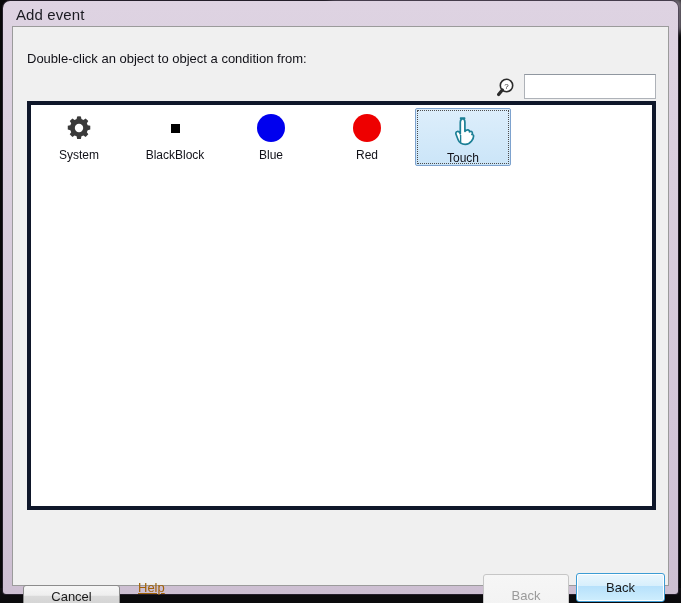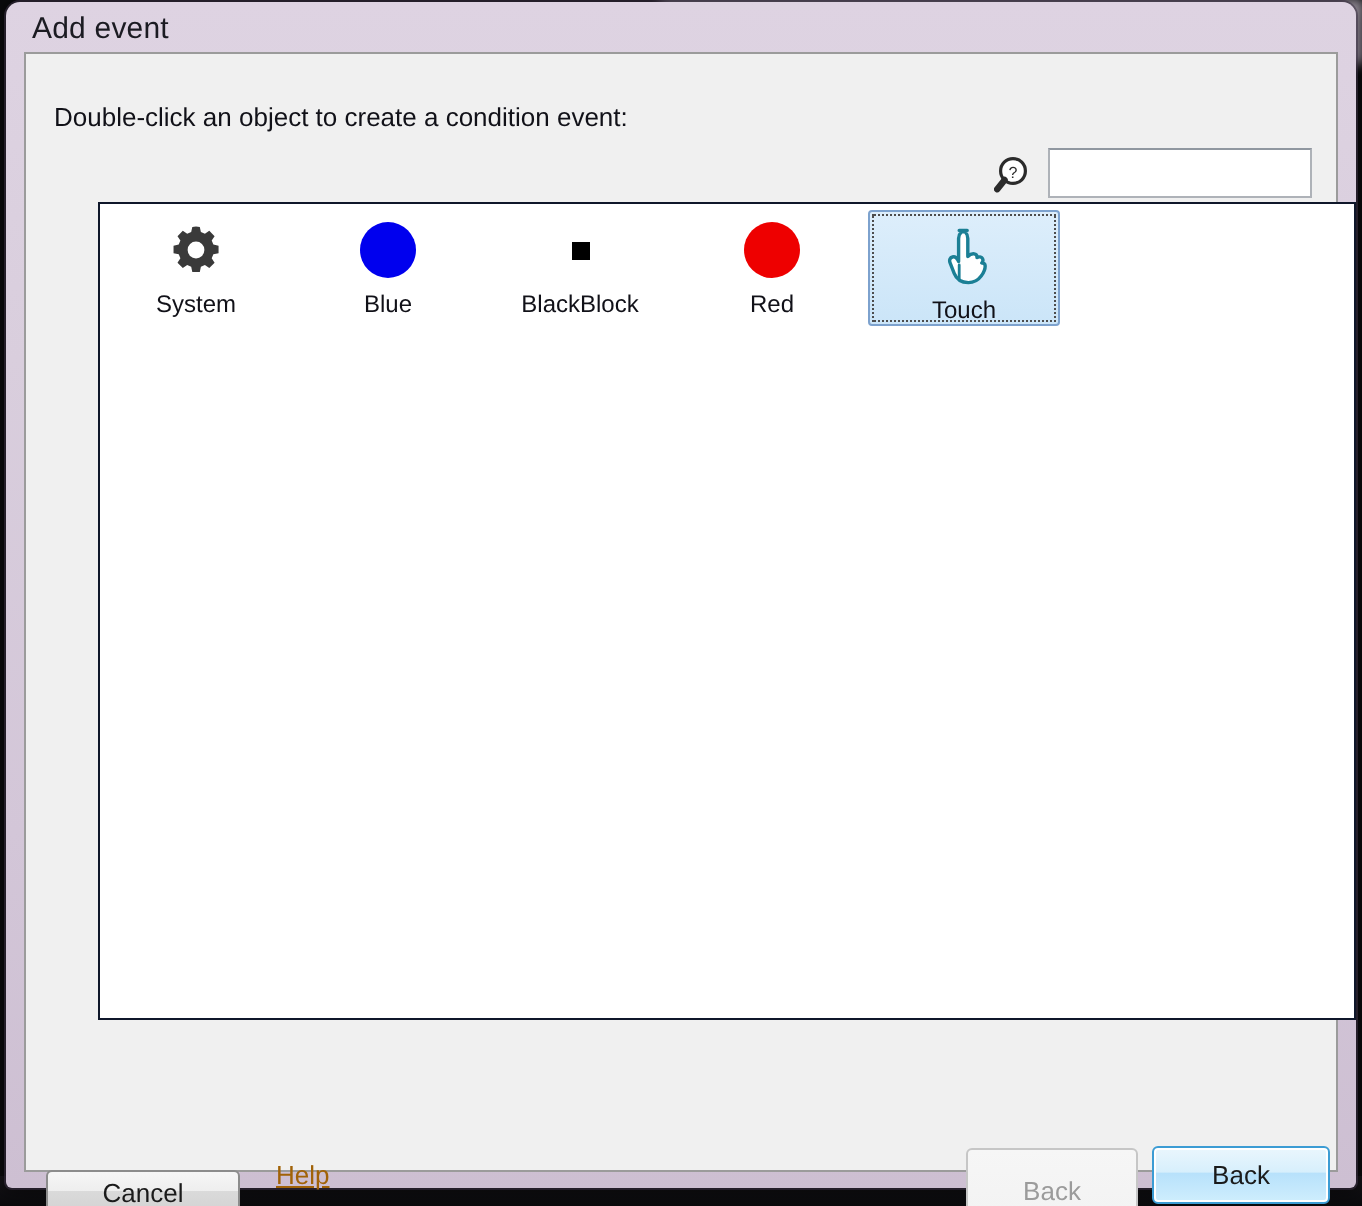--- a/index.html
+++ b/index.html
@@ -104,24 +104,23 @@
     box-sizing: border-box;
     outline: none;
   }
 
   
   #list-panel {
     position: absolute;
     left: 14px; top: 74px;
     width: 629px; height: 409px;
     background: #ffffff;
-    border: 1px solid #0f172a;
+    border: 4px solid #0f172a;
     box-sizing: border-box;
     overflow: hidden;
-    margin-left: 22px;
   }
   #icon-row {
     position: absolute;
     left: 0px; top: 0px;
     display: flex;
     align-items: flex-start;
   }
 
   .obj-item {
     width: 96px;
@@ -227,21 +226,21 @@
 </div>
 
 <div id="dialog">
 
   <div id="titlebar">
     <div id="title-text">Add event</div>
   </div>
 
   <div id="client">
 
-    <div id="instruction">Double-click an object to create a condition event:</div>
+    <div id="instruction">Double-click an object to object a condition from:</div>
 
     <div id="search-icon">
       <svg width="22" height="22" viewBox="0 0 22 22">
         <circle cx="9.5" cy="8.5" r="6.2" fill="#ffffff" stroke="#2b2b2b" stroke-width="1.6"></circle>
         <line x1="5.3" y1="13.0" x2="1.6" y2="17.6" stroke="#2b2b2b" stroke-width="3.2" stroke-linecap="round"></line>
         <text x="9.5" y="12" font-size="8" fill="#2b2b2b" text-anchor="middle" font-family="Liberation Sans, sans-serif">?</text>
       </svg>
     </div>
     <input id="search-input" type="text" value="" placeholder="" style="">
 
@@ -255,30 +254,30 @@
                 <path d="M15 3.2l1.9.25.55 2.6 2.0.83 2.2-1.45 2.65 2.65-1.45 2.2.83 2.0 2.6.55v3.75l-2.6.55-.83 2.0 1.45 2.2-2.65 2.65-2.2-1.45-2.0.83-.55 2.6h-3.75l-.55-2.6-2.0-.83-2.2 1.45-2.65-2.65 1.45-2.2-.83-2.0-2.6-.55v-3.75l2.6-.55.83-2.0-1.45-2.2 2.65-2.65 2.2 1.45 2.0-.83.55-2.6z"></path>
               </g>
               <circle cx="15" cy="15" r="4.2" fill="#ffffff"></circle>
             </svg>
           </div>
           <div class="obj-label">System</div>
         </div>
 
         <div class="obj-item">
           <div class="obj-glyph">
+            <div class="black-block"></div>
+          </div>
+          <div class="obj-label">BlackBlock</div>
+        </div>
+
+        <div class="obj-item">
+          <div class="obj-glyph">
             <div class="dot-blue"></div>
           </div>
           <div class="obj-label">Blue</div>
-        </div>
-
-        <div class="obj-item">
-          <div class="obj-glyph">
-            <div class="black-block"></div>
-          </div>
-          <div class="obj-label">BlackBlock</div>
         </div>
 
         <div class="obj-item">
           <div class="obj-glyph">
             <div class="dot-red"></div>
           </div>
           <div class="obj-label">Red</div>
         </div>
 
         <div class="obj-item selected">

